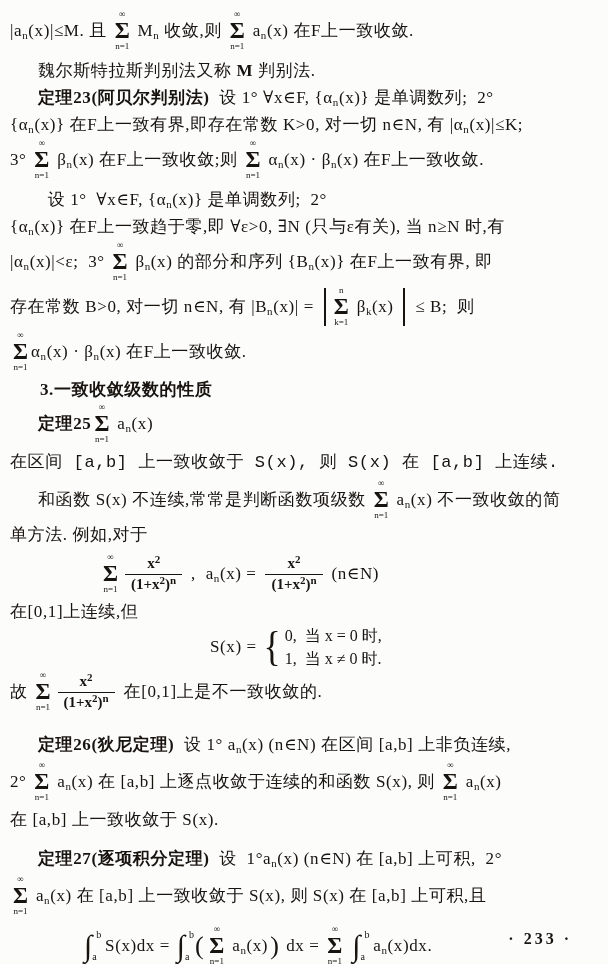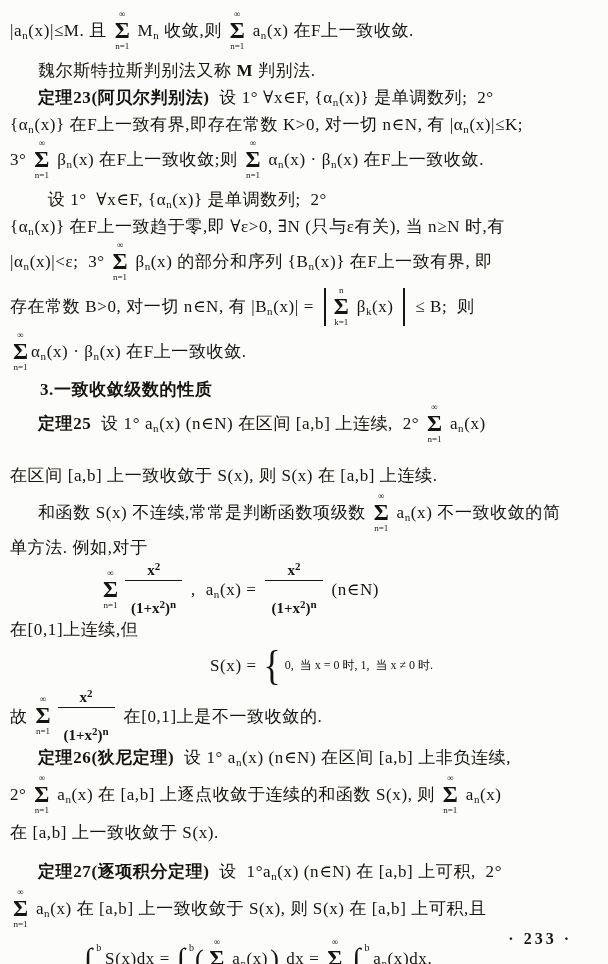--- a/index.html
+++ b/index.html
@@ -22,29 +22,29 @@
   }
   .t{white-space:pre-wrap;}
   .b{font-weight:bold;}
   sub{font-size:11px;line-height:0;vertical-align:-3px;}
   sup{font-size:11px;line-height:0;vertical-align:5px;}
   .sum{display:inline-flex;flex-direction:column;align-items:center;line-height:1;margin:0 3px;letter-spacing:0;}
   .slim{font-size:9px;line-height:1.1;}
   .ssig{font-size:23px;font-weight:bold;line-height:0.95;}
   .frac{display:inline-flex;flex-direction:column;align-items:center;margin:0 4px;font-size:15px;letter-spacing:0;line-height:1.15;font-weight:bold;}
   .fnum{padding:0 6px 1px;}
-  .fden{border-top:1.6px solid currentColor;padding:19px 6px 0;}
+  .fden{border-top:1.6px solid currentColor;padding:1px 6px 0;}
   .intg{display:inline-flex;align-items:flex-start;margin:0 2px;letter-spacing:0;}
   .isym{font-size:30px;line-height:1.05;}
   .ilims{display:inline-flex;flex-direction:column;justify-content:space-between;height:32px;font-size:10px;line-height:1;margin-left:1px;}
   .ihi{transform:translateX(3px);}
   .ilo{transform:translateX(-1px);}
   .cases{display:inline-flex;align-items:center;letter-spacing:0;}
   .cbrace{font-size:42px;font-weight:400;line-height:0.9;margin-right:3px;transform:scaleX(0.85);}
-  .crows{display:inline-flex;flex-direction:row;gap:3px;font-size:12px;}
+  .crows{display:inline-flex;flex-direction:column;gap:3px;font-size:16px;}
   .crow{white-space:pre-wrap;}
   .vbar{display:inline-block;width:2px;height:38px;background:currentColor;margin:0 5px;}
   .bigp{font-size:26px;line-height:1;margin:0 2px;font-weight:400;}
   .pageno{
     position:absolute;
     right:36px;bottom:16px;
     font-weight:bold;
     font-size:16px;
     letter-spacing:3px;
   }
@@ -129,29 +129,28 @@
           <span class="ssig">Σ</span>
           <span class="slim">n=1</span>
         </span>
         <span class="t">α<sub>n</sub>(x) · β<sub>n</sub>(x) 在F上一致收敛.</span>
       </div>
       <div class="line" style="padding-left: 30px; margin-top: 3px; min-height: 25px;">
         <span class="t b">3.一致收敛级数的性质</span>
       </div>
       <div class="line" style="padding-left: 28px; min-height: 44px;">
         <span class="t b">定理25</span>
-        <span class="t">  设 1° a<sub>n</sub>(x) (n∈N) 在区间 [a,b] 上连续,  2° </span>
         <span class="sum">
           <span class="slim">∞</span>
           <span class="ssig">Σ</span>
           <span class="slim">n=1</span>
         </span>
         <span class="t"> a<sub>n</sub>(x)</span>
       </div>
-      <div class="line" style="margin-top: 16px; min-height: 27px;">
+      <div class="line" style="margin-top: 3px; min-height: 27px; font-family: Liberation Mono, monospace;">
         <span class="t">在区间 [a,b] 上一致收敛于 S(x), 则 S(x) 在 [a,b] 上连续.</span>
       </div>
       <div class="line" style="padding-left: 28px; margin-top: 2px; min-height: 44px;">
         <span class="t">和函数 S(x) 不连续,常常是判断函数项级数 </span>
         <span class="sum">
           <span class="slim">∞</span>
           <span class="ssig">Σ</span>
           <span class="slim">n=1</span>
         </span>
         <span class="t"> a<sub>n</sub>(x) 不一致收敛的简</span>
@@ -195,21 +194,21 @@
           <span class="slim">∞</span>
           <span class="ssig">Σ</span>
           <span class="slim">n=1</span>
         </span>
         <span class="frac">
           <span class="fnum">x<sup>2</sup></span>
           <span class="fden">(1+x<sup>2</sup>)<sup>n</sup></span>
         </span>
         <span class="t"> 在[0,1]上是不一致收敛的.</span>
       </div>
-      <div class="line" style="padding-left: 28px; margin-top: 0; min-height: 27px;">
+      <div class="line" style="padding-left: 28px; margin-top: 17px; min-height: 27px;">
         <span class="t b">定理26(狄尼定理)</span>
         <span class="t">  设 1° a<sub>n</sub>(x) (n∈N) 在区间 [a,b] 上非负连续,</span>
       </div>
       <div class="line" style="margin-top: 2px; min-height: 44px;">
         <span class="t">2° </span>
         <span class="sum">
           <span class="slim">∞</span>
           <span class="ssig">Σ</span>
           <span class="slim">n=1</span>
         </span>

